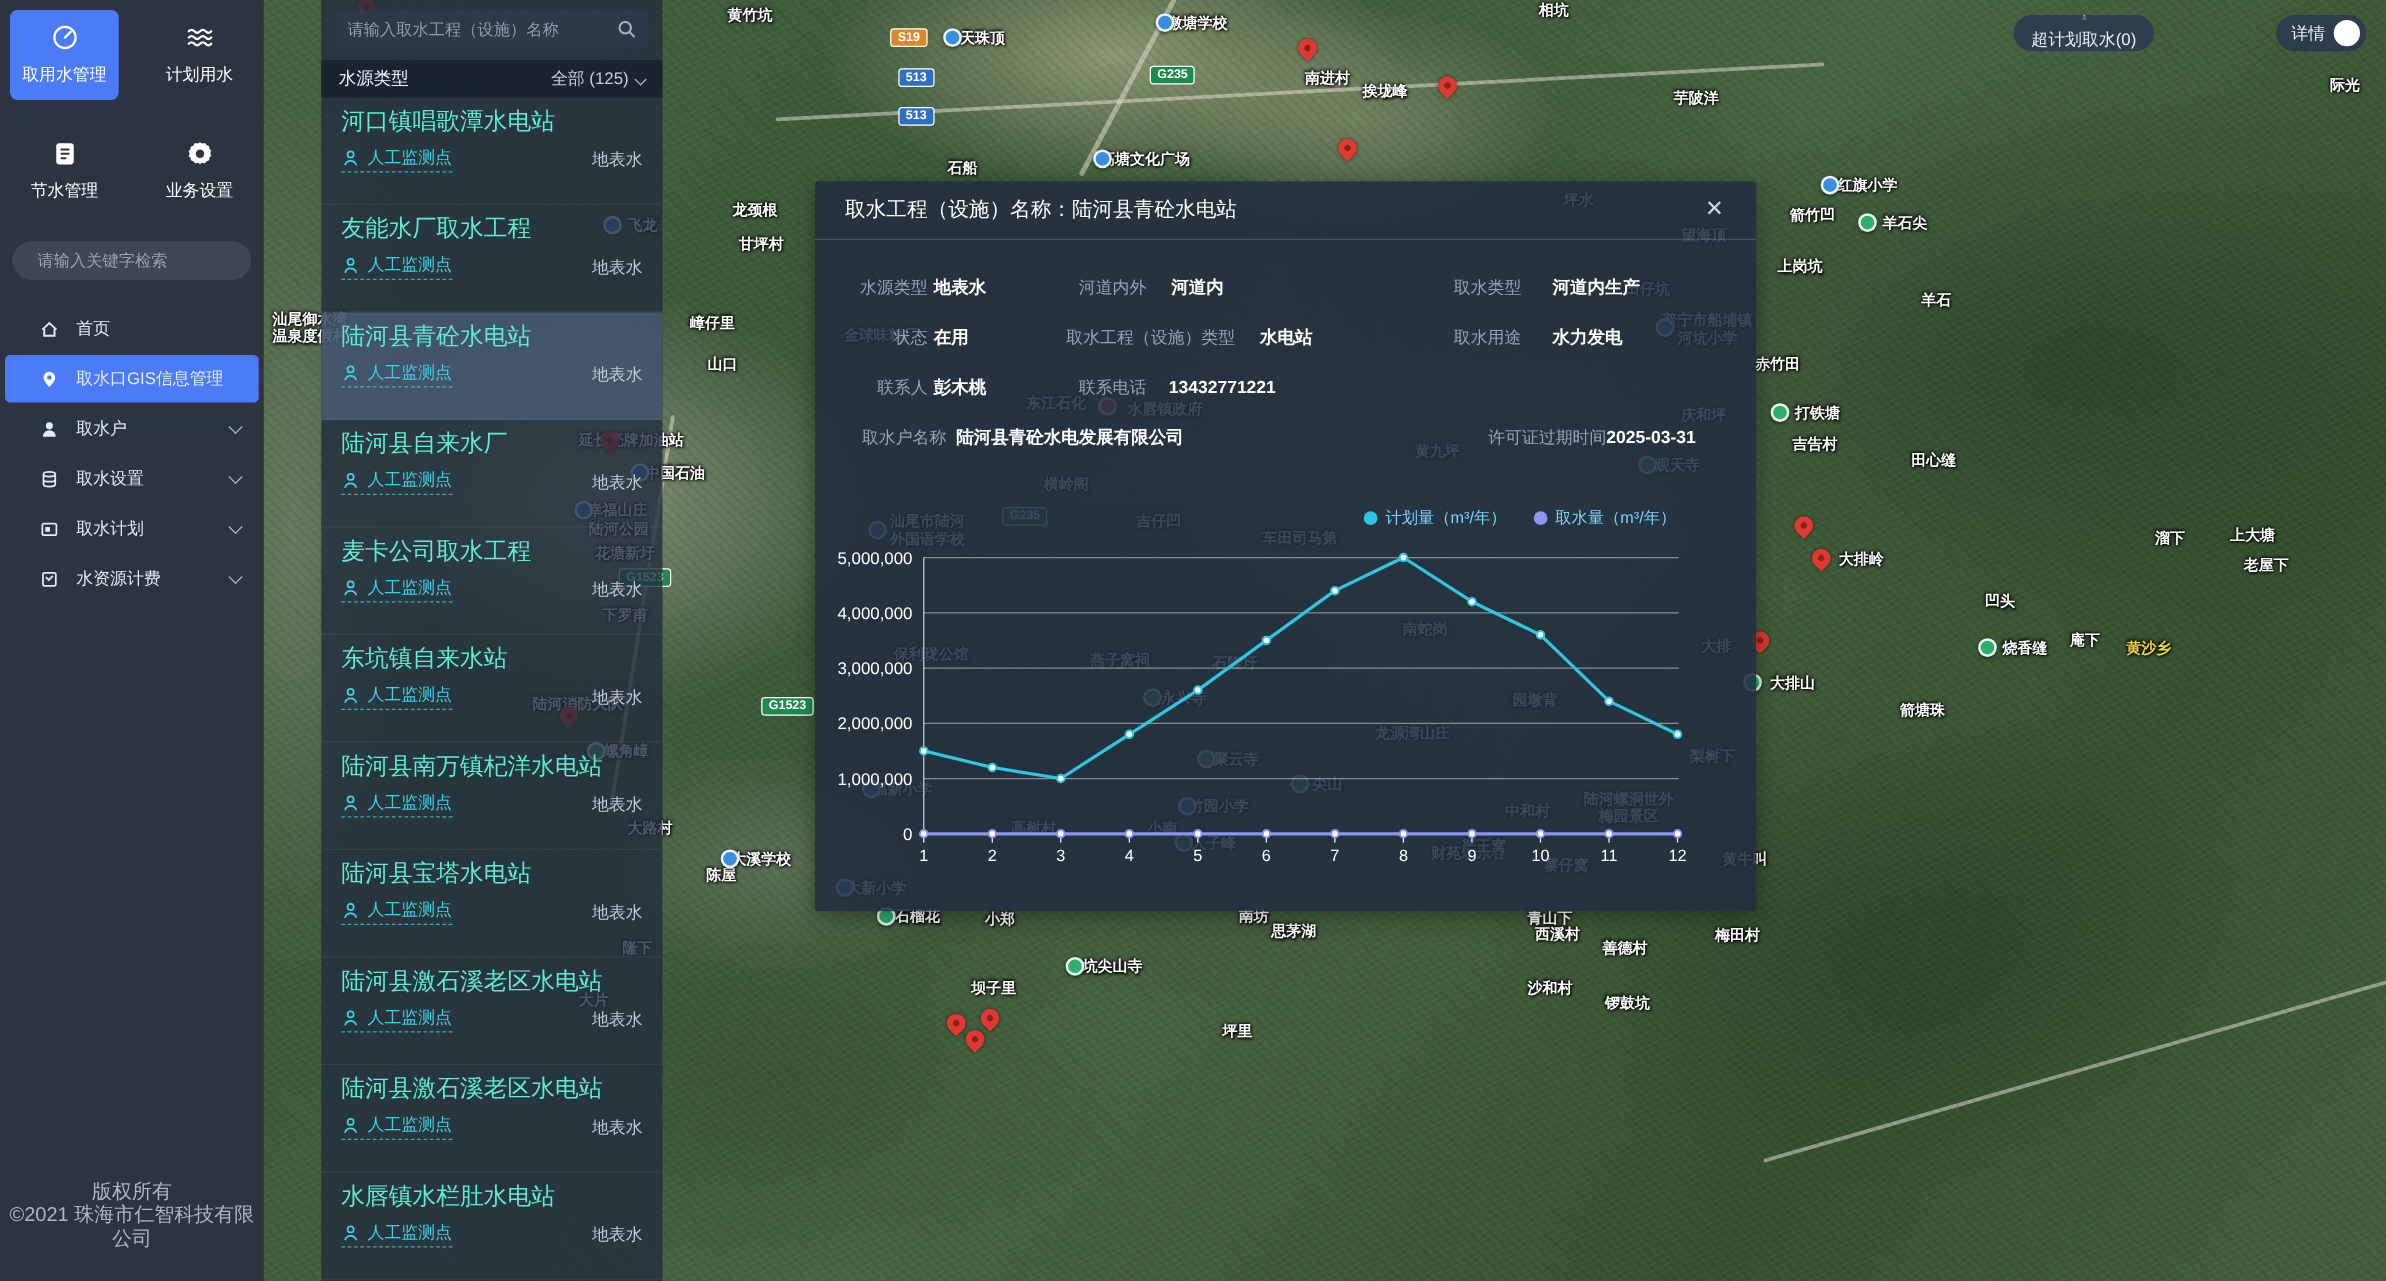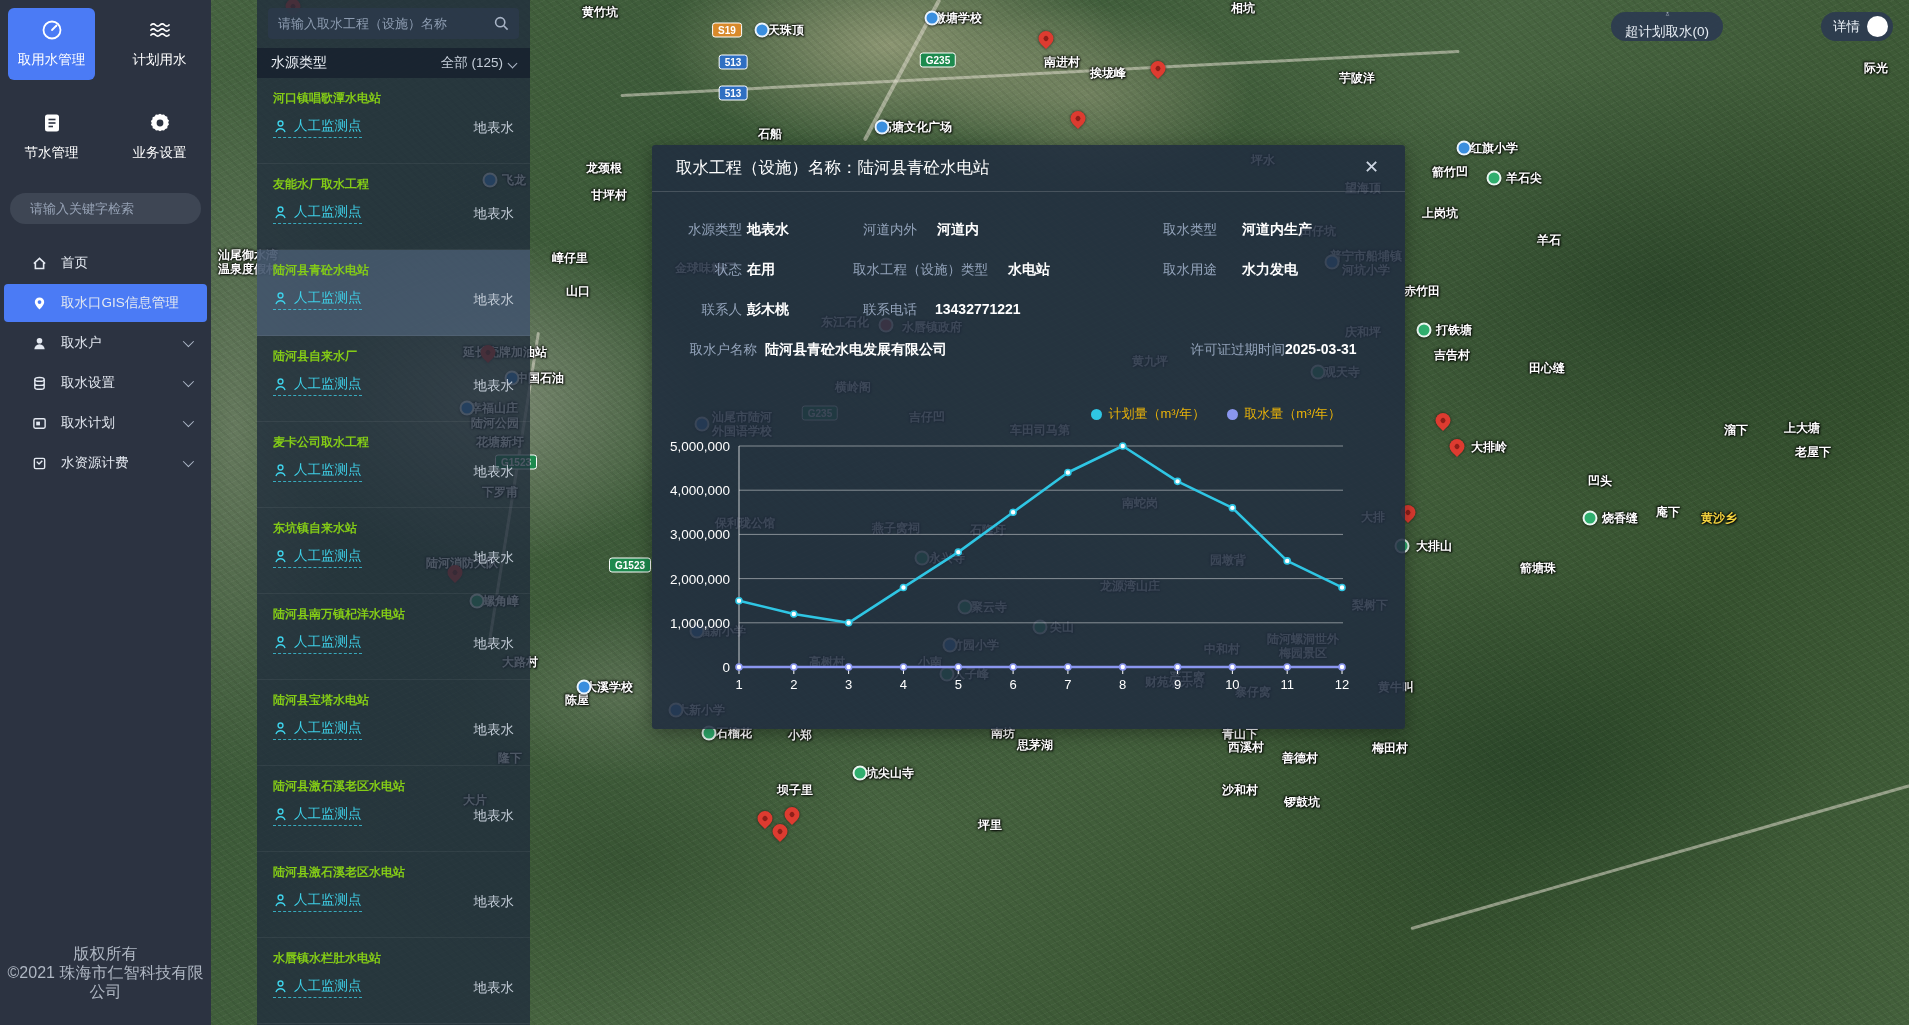--- a/index.html
+++ b/index.html
@@ -83,35 +83,35 @@
   #panel-search { position:absolute; left:11px; right:11px; top:8px; height:31px; background:rgba(43,57,74,.92);
     border-radius:4px; display:flex; align-items:center; padding:0 10px; }
   #panel-search input { flex:1; background:transparent; border:none; outline:none; color:#dfe6ef; font-size:13px; }
   #panel-search input::placeholder { color:#8d9cb1; }
   #panel-filter { position:absolute; left:0; right:0; top:48px; height:30px; background:rgba(23,33,46,.85);
     display:flex; align-items:center; padding:0 14px; color:#eef3f8; font-size:14px; }
   #panel-filter .filter-value { margin-left:auto; color:#c4cdd8; font-size:13.5px; display:flex; align-items:center; gap:6px; cursor:pointer; }
   #station-list { position:absolute; left:0; right:0; top:78px; bottom:0; overflow:hidden; }
   .station-item { height:86px; padding:10px 16px 0 16px; border-bottom:1px solid rgba(255,255,255,.06); cursor:pointer; }
   .station-item.selected { background:rgba(90,112,139,.55); }
-  .station-name { color:#84cc16; font-size:12px; line-height:20px; white-space:nowrap;font-weight:bold; }
+  .station-name { color:#5eead4; font-size:19px; line-height:20px; white-space:nowrap; }
   .station-sub { margin-top:9px; display:flex; align-items:center; }
   .monitor-link { color:#3ed0e8; font-size:13.5px; display:flex; align-items:center; gap:6px;
     border-bottom:1px dashed rgba(62,208,232,.75); padding-bottom:2px; cursor:pointer; }
   .station-source { margin-left:auto; color:#c2cbd6; font-size:13.5px; }
 
   
   #modal { position:absolute; left:652px; top:145px; width:753px; height:584px; z-index:5;
     background:rgba(33,46,64,.88); border-radius:3px; box-shadow:0 4px 18px rgba(0,0,0,.35); }
   #modal-title { position:absolute; left:24px; top:12px; color:#fff; font-size:16.5px; }
   #modal-close { position:absolute; right:26px; top:12px; color:#cdd6e2; font-size:18px; cursor:pointer; line-height:20px; }
   #modal-divider { position:absolute; left:0; right:0; top:46px; height:1px; background:rgba(255,255,255,.16); }
   .fld-label { position:absolute; color:#93a3ba; font-size:13.5px; white-space:nowrap; }
   .fld-value { position:absolute; color:#fff; font-size:14px; font-weight:700; white-space:nowrap; }
-  #chart-legend { position:absolute; top:260px; right:64px; display:flex; gap:22px; color:#eab308; font-size:13px; align-items:center; }
+  #chart-legend { position:absolute; top:260px; right:64px; display:flex; gap:22px; color:#7dd3fc; font-size:13px; align-items:center; }
   .legend-entry { display:flex; align-items:center; gap:6px; }
   .legend-dot { width:11px; height:11px; border-radius:50%; }
   #chart-svg { position:absolute; left:0; top:240px; }
 </style>
 </head>
 <body>
 
 <div id="app">
 
   <div id="map">

